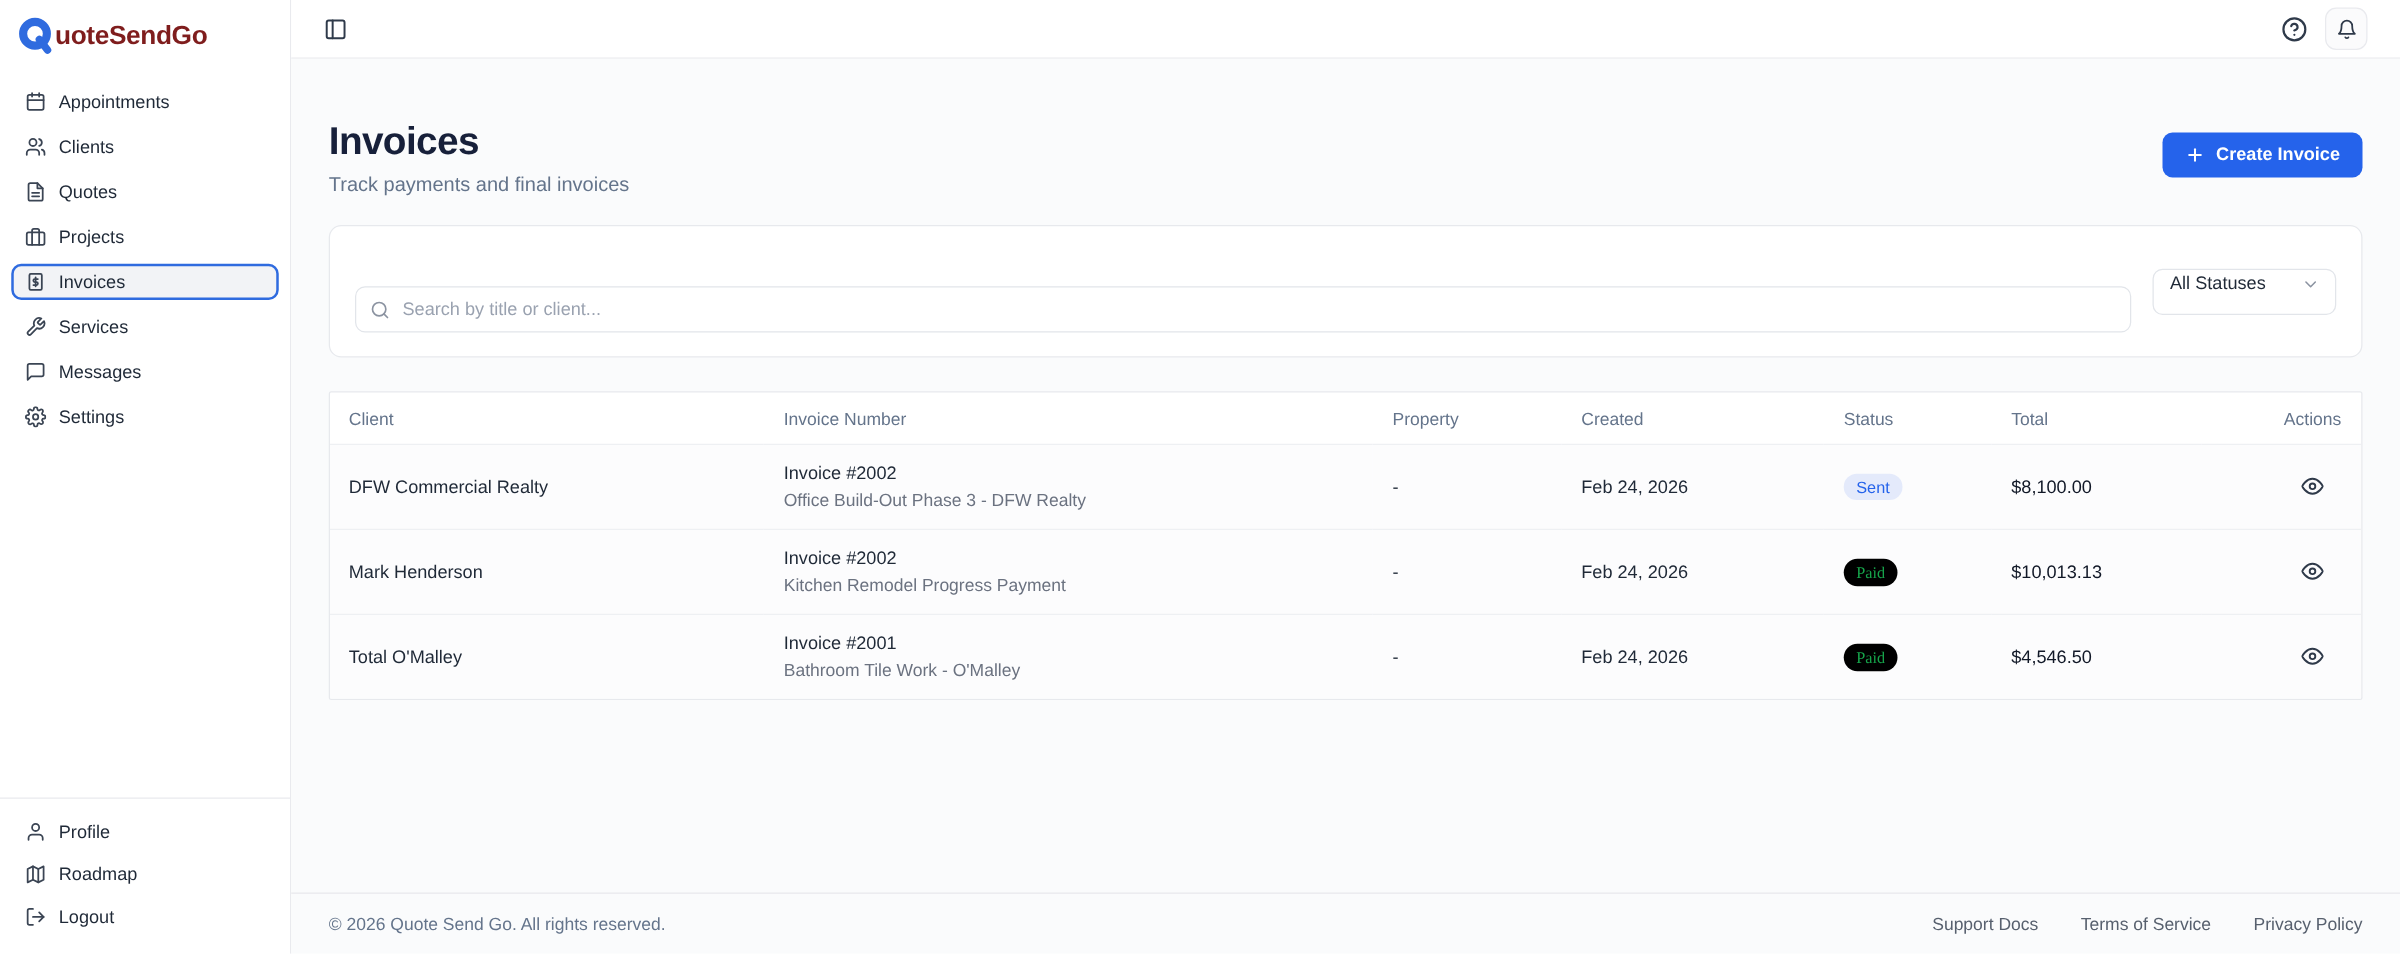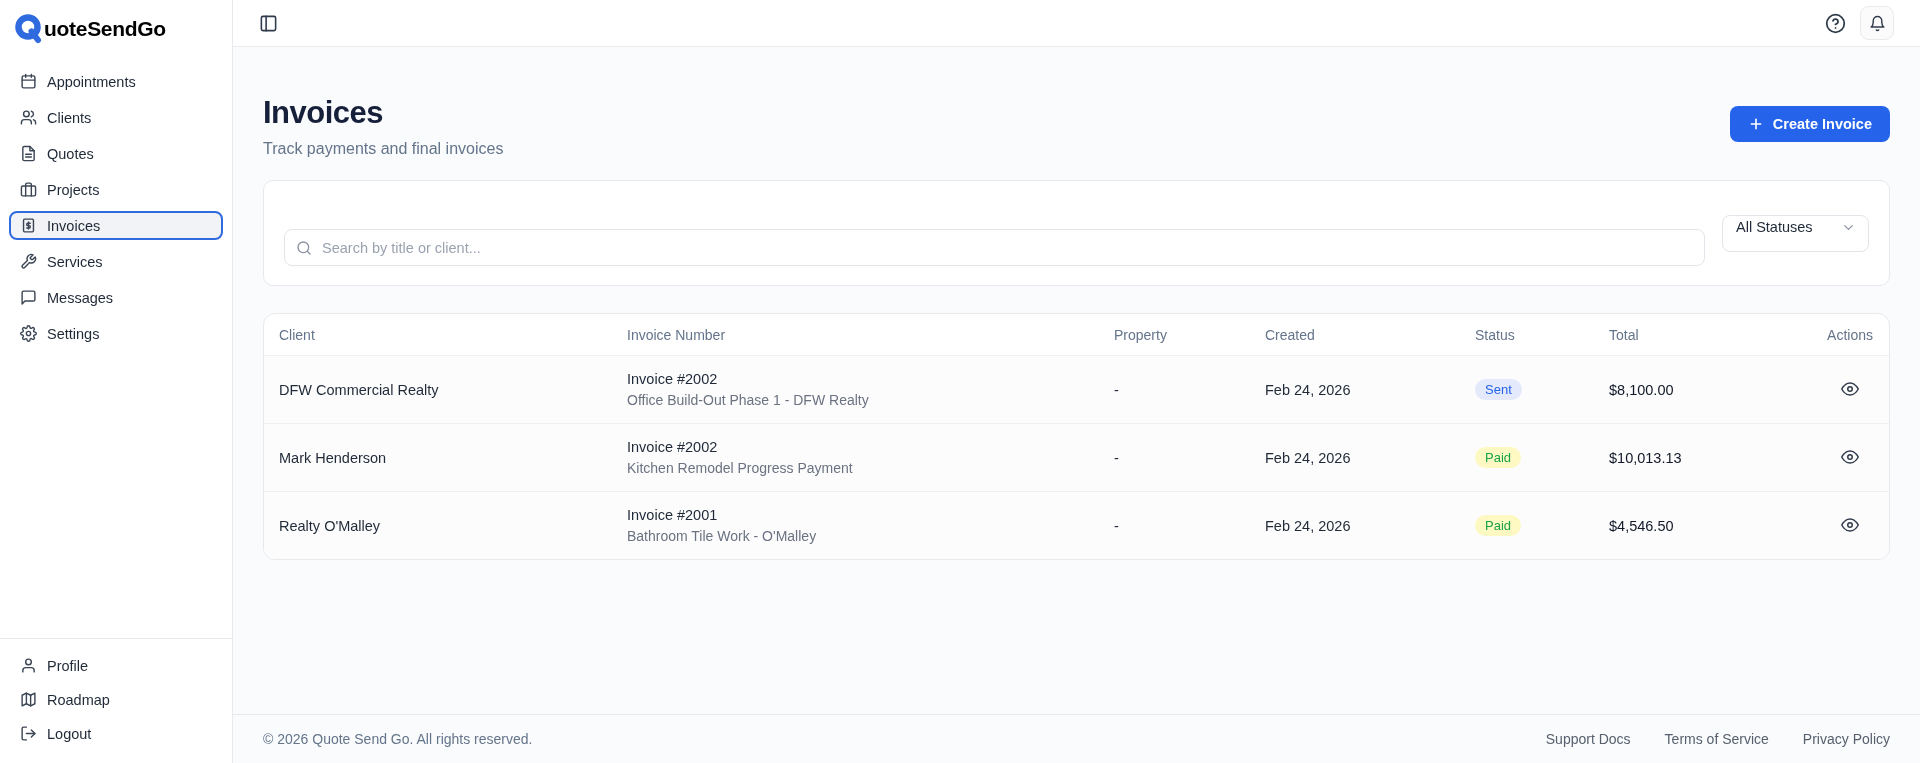--- a/index.html
+++ b/index.html
@@ -19,21 +19,21 @@
     border-right: 1px solid #e9eaee;
     display: flex; flex-direction: column;
     flex: none;
   }
   .logo {
     display: flex; align-items: center;
     padding: 12px 12px 8px 12px;
     gap: 1px;
   }
   .logo-text {
-    font-size: 21px; font-weight: 700; color: #000000;
+    font-size: 21px; font-weight: 700; color: #7f1d1d;
     letter-spacing: -0.3px; margin-left: -2px;
   }
   .nav { padding: 14px 9px 0 9px; flex: 1; }
   .nav-item {
     display: flex; align-items: center; gap: 10px;
     padding: 4px 9px; margin-bottom: 7px;
     border: 2px solid transparent; border-radius: 8px;
     font-size: 14.5px; color: #1f2937; cursor: pointer;
   }
   .nav-item svg { color: #3b4554; flex: none; }
@@ -121,21 +121,21 @@
     display: flex; align-items: center; justify-content: space-between;
     padding: 0 12px 12px 13px;
     font-size: 14.5px; color: #1f2937; cursor: pointer;
   }
   .status-select svg { color: #8b93a1; }
 
   
   .table-card {
     margin-top: 27px;
     background: #ffffff;
-    border: 1px solid #e7e9ed; border-radius: 12px;
+    border: 1px solid #e7e9ed; border-radius: 2px;
     overflow: hidden;
   }
   table { width: 100%; border-collapse: collapse; table-layout: fixed; }
   col.c-client { width: 347px; } col.c-invoice { width: 487px; }
   col.c-property { width: 151px; } col.c-created { width: 210px; }
   col.c-status { width: 134px; } col.c-total { width: 168px; }
   thead th {
     text-align: left; font-weight: 500;
     font-size: 14px; color: #64748b;
     padding: 13px 16px 12px 16px;
@@ -146,21 +146,21 @@
   tbody td { padding: 15px 16px; vertical-align: middle; font-size: 14.5px; color: #1f2937; }
   tbody td:first-child { padding-left: 15px; }
   .inv-number { font-weight: 500; color: #1f2937; font-size: 14.5px; }
   .inv-title { color: #6b7280; font-size: 14px; margin-top: 5px; }
   .badge {
     display: inline-block;
     font-size: 13px; font-weight: 500;
     padding: 3px 10px; border-radius: 999px;
   }
   .badge-sent { background: #e4eafb; color: #2563eb; }
-  .badge-paid { background: #fef9c3; color: #16a34a; }
+  .badge-paid { background: #000000; color: #16a34a; font-family: Liberation Serif, serif; }
   .cell-total { font-weight: 500; color: #111827; }
   .cell-actions { text-align: right; padding-right: 28px !important; }
   .eye-btn { background: none; border: none; cursor: pointer; color: #2f3a4a; padding: 2px; }
 
   
   .page-footer {
     flex: none; height: 49px;
     background: #fafbfc;
     border-top: 1px solid #e7e8ec;
     display: flex; align-items: center; justify-content: space-between;
@@ -351,21 +351,21 @@
             <th>Status</th>
             <th>Total</th>
             <th class="th-actions">Actions</th>
           </tr>
         </thead>
         <tbody>
           <tr>
             <td>DFW Commercial Realty</td>
             <td>
               <div class="inv-number">Invoice #2002</div>
-              <div class="inv-title">Office Build-Out Phase 1 - DFW Realty</div>
+              <div class="inv-title">Office Build-Out Phase 3 - DFW Realty</div>
             </td>
             <td>-</td>
             <td>Feb 24, 2026</td>
             <td><span class="badge badge-sent">Sent</span></td>
             <td class="cell-total">$8,100.00</td>
             <td class="cell-actions">
               <button class="eye-btn">
                 <svg width="18" height="18" viewBox="0 0 24 24" fill="none" stroke="currentColor" stroke-width="2" stroke-linecap="round" stroke-linejoin="round">
                     <path d="M1 12s4-8 11-8 11 8 11 8-4 8-11 8-11-8-11-8z"></path>
                     <circle cx="12" cy="12" r="3"></circle>
@@ -386,21 +386,21 @@
             <td class="cell-actions">
               <button class="eye-btn">
                 <svg width="18" height="18" viewBox="0 0 24 24" fill="none" stroke="currentColor" stroke-width="2" stroke-linecap="round" stroke-linejoin="round">
                     <path d="M1 12s4-8 11-8 11 8 11 8-4 8-11 8-11-8-11-8z"></path>
                     <circle cx="12" cy="12" r="3"></circle>
                   </svg>
               </button>
             </td>
           </tr>
           <tr>
-            <td>Realty O'Malley</td>
+            <td>Total O'Malley</td>
             <td>
               <div class="inv-number">Invoice #2001</div>
               <div class="inv-title">Bathroom Tile Work - O'Malley</div>
             </td>
             <td>-</td>
             <td>Feb 24, 2026</td>
             <td><span class="badge badge-paid">Paid</span></td>
             <td class="cell-total">$4,546.50</td>
             <td class="cell-actions">
               <button class="eye-btn">

